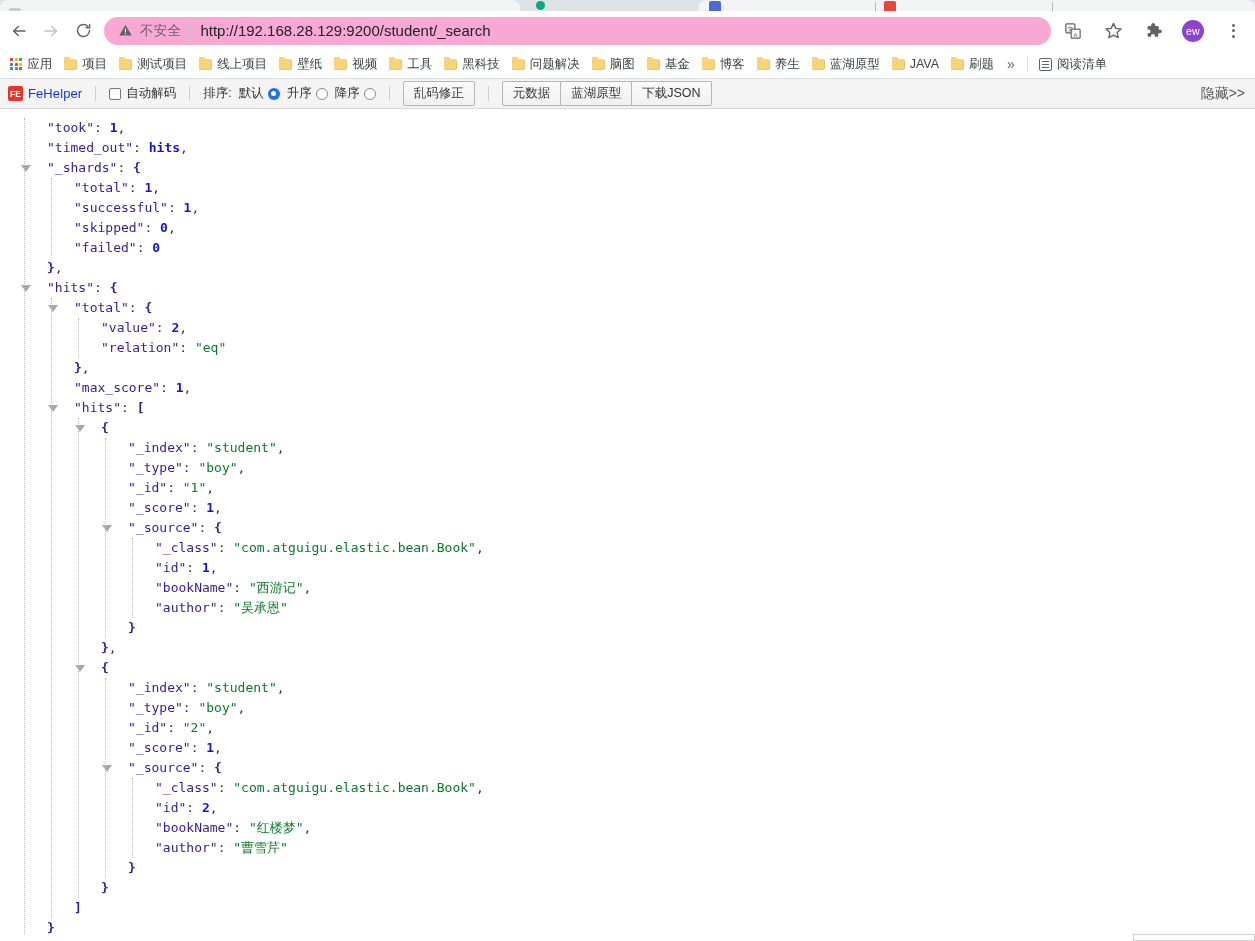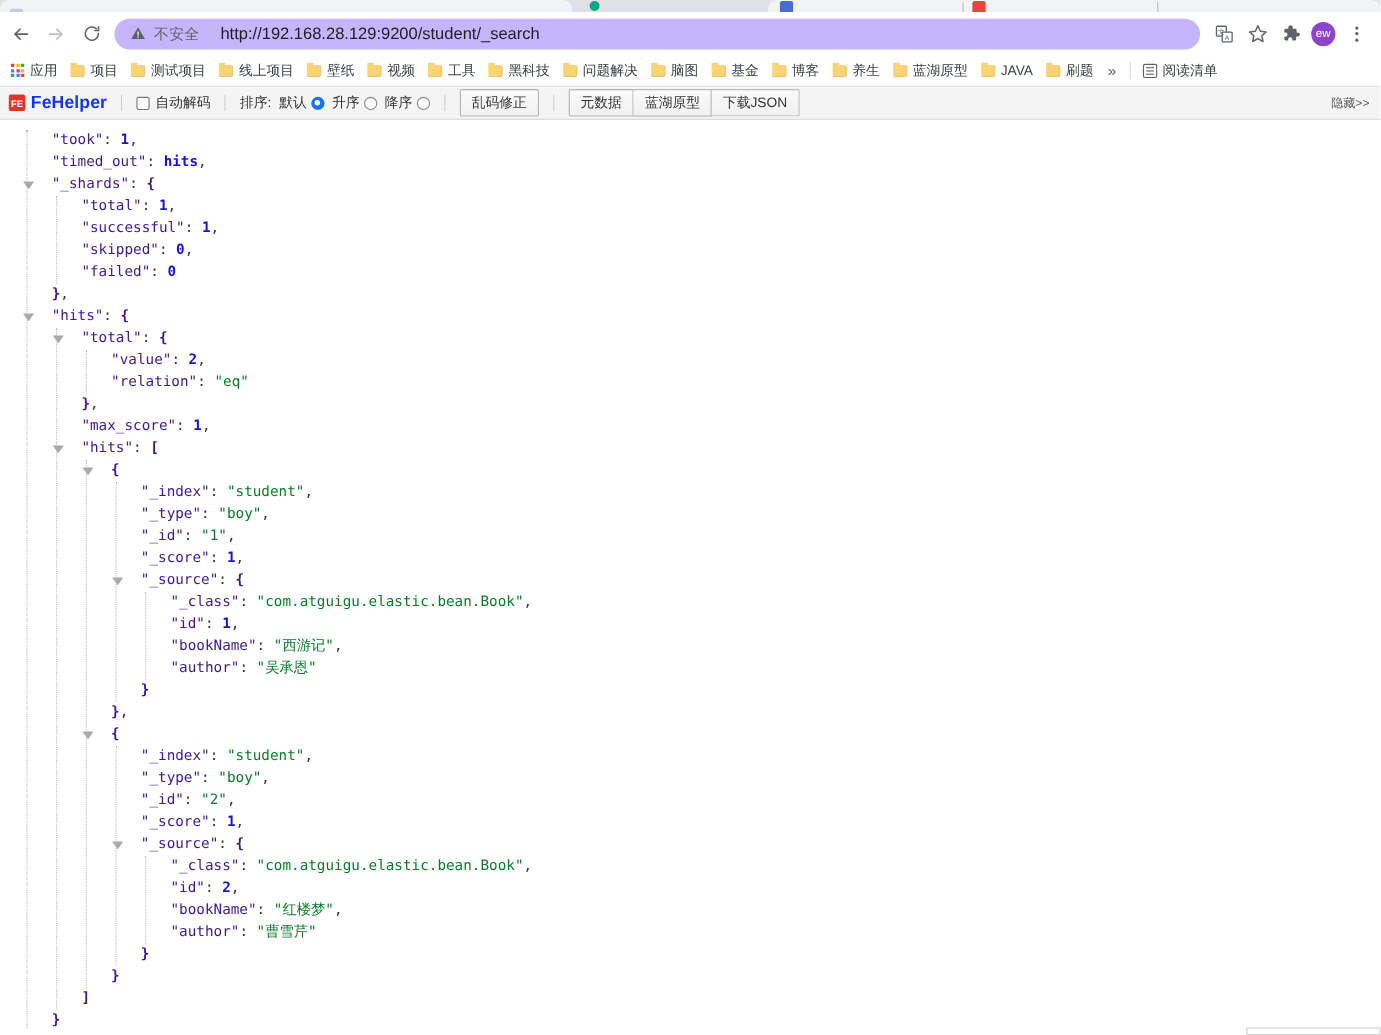--- a/index.html
+++ b/index.html
@@ -62,21 +62,21 @@
     border-radius: 50%;
     cursor: pointer;
     flex: 0 0 auto;
   }
   .navbtn svg { display: block; }
   .navbtn.disabled svg { stroke: #bdc1c6; }
 
   .omnibox {
     flex: 1 1 auto;
     height: 28px;
-    background: #c4b5fd;
+    background: #f9a8d4;
     border-radius: 14px;
     display: flex;
     align-items: center;
     padding: 0 14px;
     margin: 0 6px 0 4px;
     gap: 7px;
     min-width: 0;
   }
   .warn-icon { flex: 0 0 auto; }
   .not-secure {
@@ -89,21 +89,21 @@
     width: 1px; height: 16px; background: #c4c7c5;
     flex: 0 0 auto; margin: 0 2px;
   }
   .url {
     font-size: 15px;
     color: #202124;
     white-space: nowrap;
     overflow: hidden;
     text-overflow: ellipsis;
   }
-  .tb-right { display: flex; align-items: center; gap: 2px; flex: 0 0 auto; }
+  .tb-right { display: flex; align-items: center; gap: 12px; flex: 0 0 auto; }
   .tb-icon {
     width: 28px; height: 28px;
     display: flex; align-items: center; justify-content: center;
     border-radius: 50%;
     cursor: pointer;
   }
   .avatar {
     width: 22px; height: 22px; border-radius: 50%;
     background: #8e44c9;
     color: #fff;
@@ -193,22 +193,22 @@
     background: #e8332a;
     border-radius: 2px;
     color: #fff;
     font-size: 8.5px;
     font-weight: bold;
     display: flex; align-items: center; justify-content: center;
     font-family: "Liberation Sans", sans-serif;
   }
   .fe-name {
     color: #1136e8;
-    font-size: 16px;
-    font-weight: bold;
+    font-size: 13px;
+    font-weight: normal;
     letter-spacing: .1px;
   }
   .fe-div { width: 1px; height: 15px; background: #cfcfcf; margin: 0 13px; flex: 0 0 auto; }
   .fe-chk { display: flex; align-items: center; gap: 5px; flex: 0 0 auto; cursor: pointer; }
   .chkbox {
     width: 12px; height: 12px;
     border: 1px solid #767676;
     background: #fff;
     border-radius: 2px;
     flex: 0 0 auto;
@@ -240,21 +240,21 @@
     color: #333;
     border-radius: 2px;
     cursor: pointer;
     flex: 0 0 auto;
   }
   .fe-group { display: flex; flex: 0 0 auto; }
   .fe-group .fe-btn { border-radius: 0; border-left-width: 0; }
   .fe-group .fe-btn:first-child { border-left-width: 1px; border-radius: 2px 0 0 2px; }
   .fe-group .fe-btn:last-child { border-radius: 0 2px 2px 0; }
   .fe-spacer { flex: 1 1 auto; }
-  .fe-hide { color: #555; font-size: 11px; cursor: pointer; flex: 0 0 auto; }
+  .fe-hide { color: #555; font-size: 14px; cursor: pointer; flex: 0 0 auto; }
 
   
   .json-view {
     position: relative;
     background: #fff;
     height: 826px;
     overflow: hidden;
     padding: 9px 0 0 0;
     font-family: "DejaVu Sans Mono", monospace;
     font-size: 13px;

